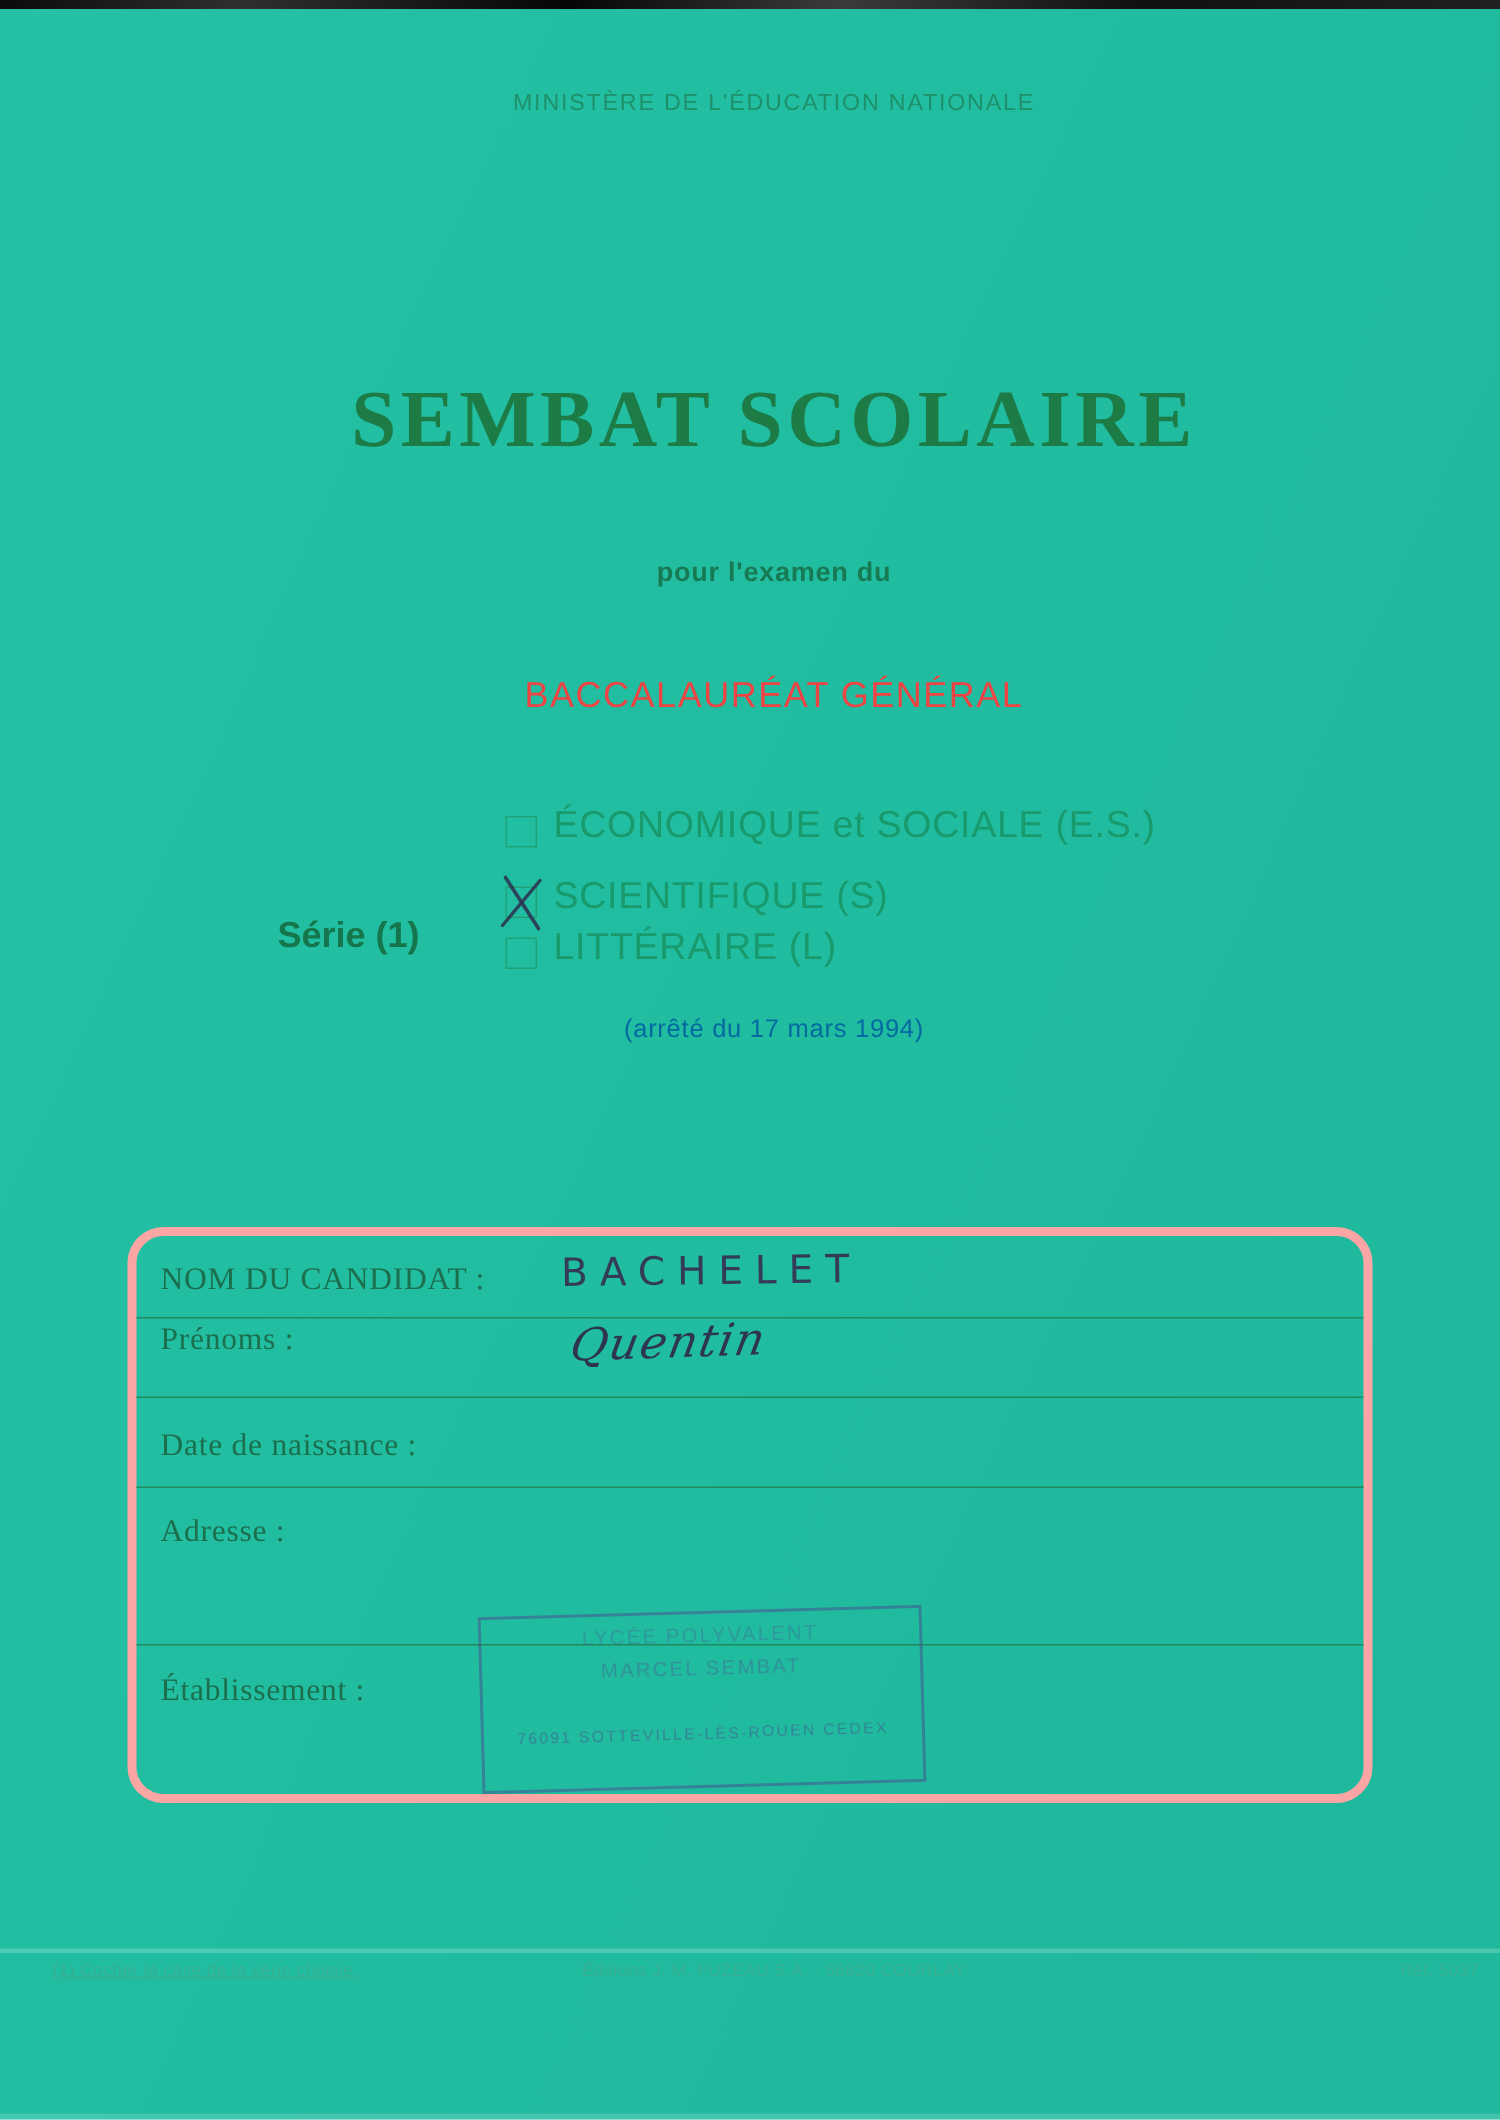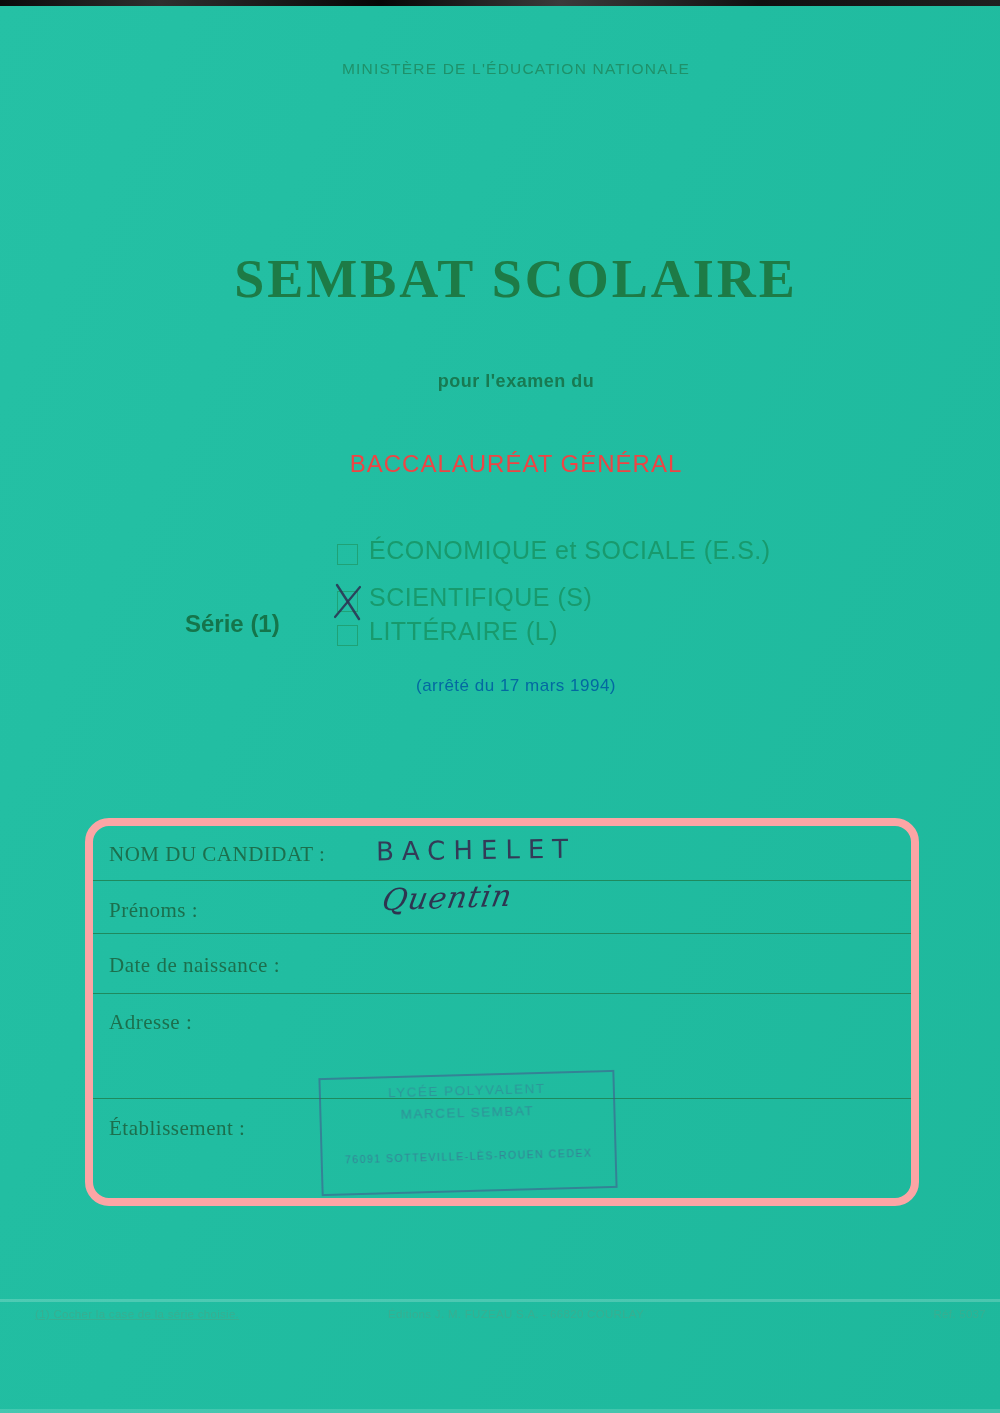--- a/index.html
+++ b/index.html
@@ -32,26 +32,26 @@
   .option.gap-big{margin-bottom:13px;}
   .option.gap-small{margin-bottom:5px;}
   .checkbox{width:19px;height:19px;border:1.5px solid #1fa276;margin-right:11px;
     flex:none;position:relative;}
   .xmark{position:absolute;left:-7px;top:-10px;width:34px;height:40px;overflow:visible;}
   .option-label{font-size:25px;color:#189a6d;letter-spacing:0.5px;white-space:nowrap;}
 
   .decree{top:676px;font-size:17px;color:#0369a1;letter-spacing:0.5px;}
 
   .form-box{left:85px;top:818px;width:818px;height:372px;
-    border:8px solid #fca5a5;border-radius:24px;}
+    border:6px solid #fca5a5;border-radius:24px;}
   .sep{position:absolute;left:0;right:0;height:1px;background:#1f8a5e;}
   .sep1{top:54px}.sep2{top:107px}.sep3{top:167px}.sep4{top:272px}
   .f-label{position:absolute;left:16px;font-family:"Liberation Serif",serif;
     font-size:21px;color:#1c6f4d;letter-spacing:0.5px;}
-  .fl1{top:16px}.fl2{top:72px}.fl3{top:127px}.fl4{top:184px}.fl5{top:290px}
+  .fl1{top:16px}.fl2{top:56px}.fl3{top:127px}.fl4{top:184px}.fl5{top:290px}
 
   .hw-caps{position:absolute;left:283px;top:9px;font-family:"DejaVu Sans",sans-serif;
     font-size:26px;letter-spacing:8px;color:#333b57;transform:rotate(-0.8deg);}
   .hw-cursive{position:absolute;left:290px;top:54px;font-family:"DejaVu Serif",serif;
     font-style:italic;font-size:30px;color:#2e3550;
     transform:skewX(-12deg) rotate(-2deg);letter-spacing:1px;}
 
   .stamp{left:320px;top:1074px;width:292px;height:114px;
     border:2.5px solid rgba(72,74,140,0.5);transform:rotate(-1.6deg);
     filter:blur(0.3px);}

